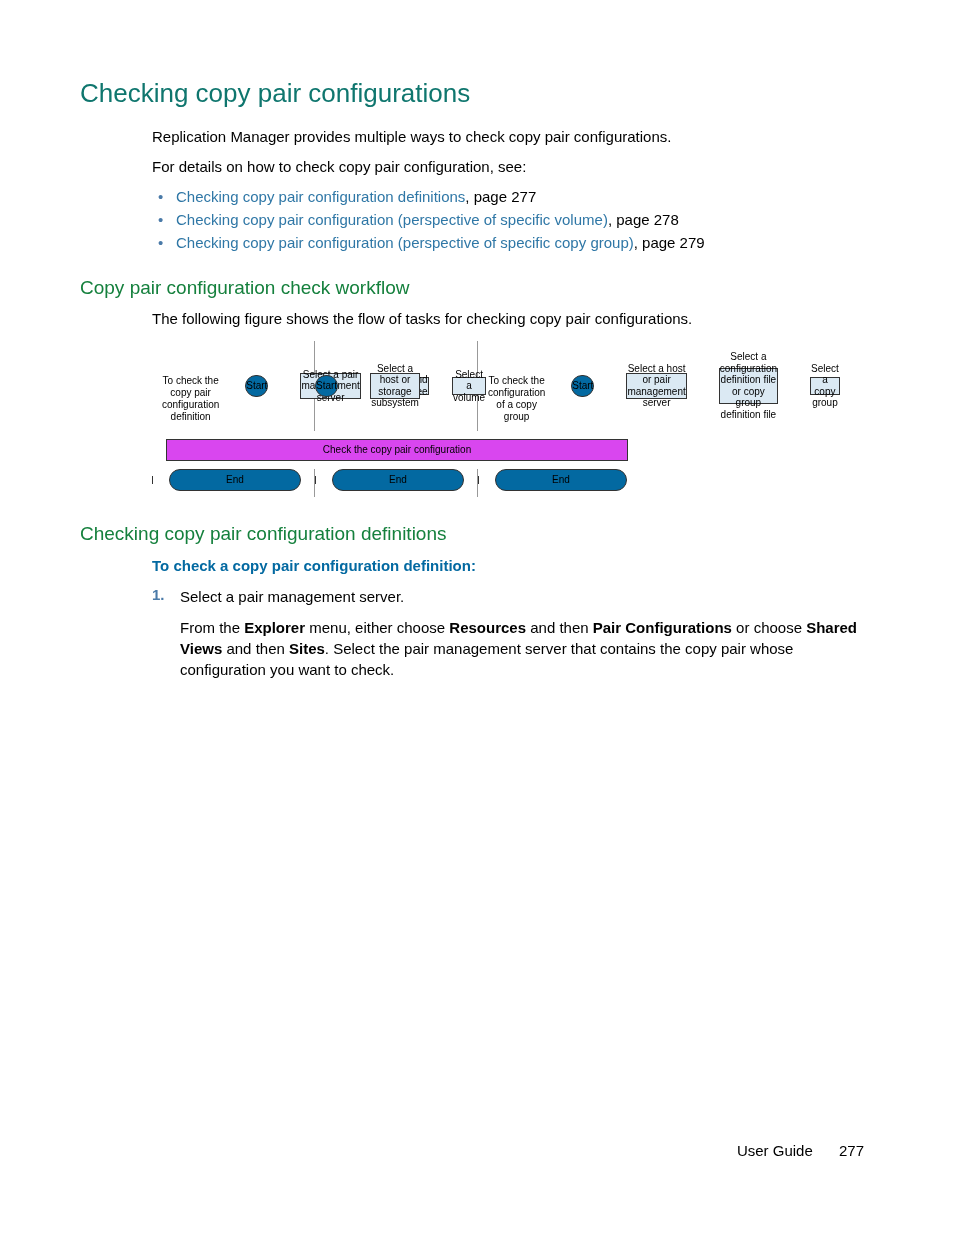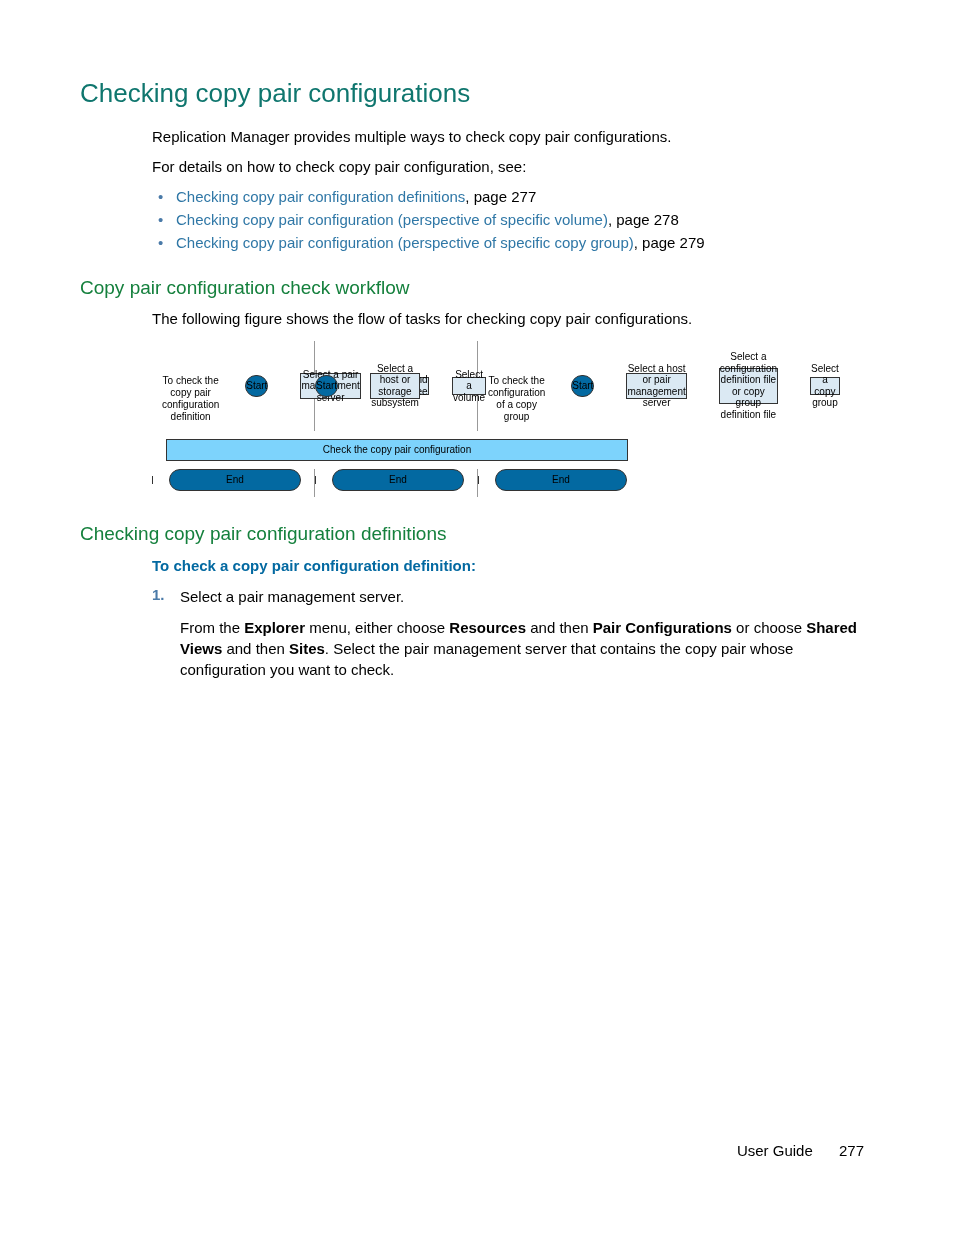--- a/index.html
+++ b/index.html
@@ -144,21 +144,21 @@
   .box-h1 { height: 26px; }
   .box-h2 { height: 18px; }
   .box-h3 { height: 36px; }
   .connector {
     width: 1px;
     background: #333;
     height: 8px;
   }
   .wide-box {
     border: 1px solid #333;
-    background: #7dd3fc;
+    background: #d946ef;
     font-size: 10px;
     display: flex;
     align-items: center;
     justify-content: center;
     height: 20px;
     width: 460px;
     margin: 0 auto;
   }
   .wide-row {
     display:flex;

